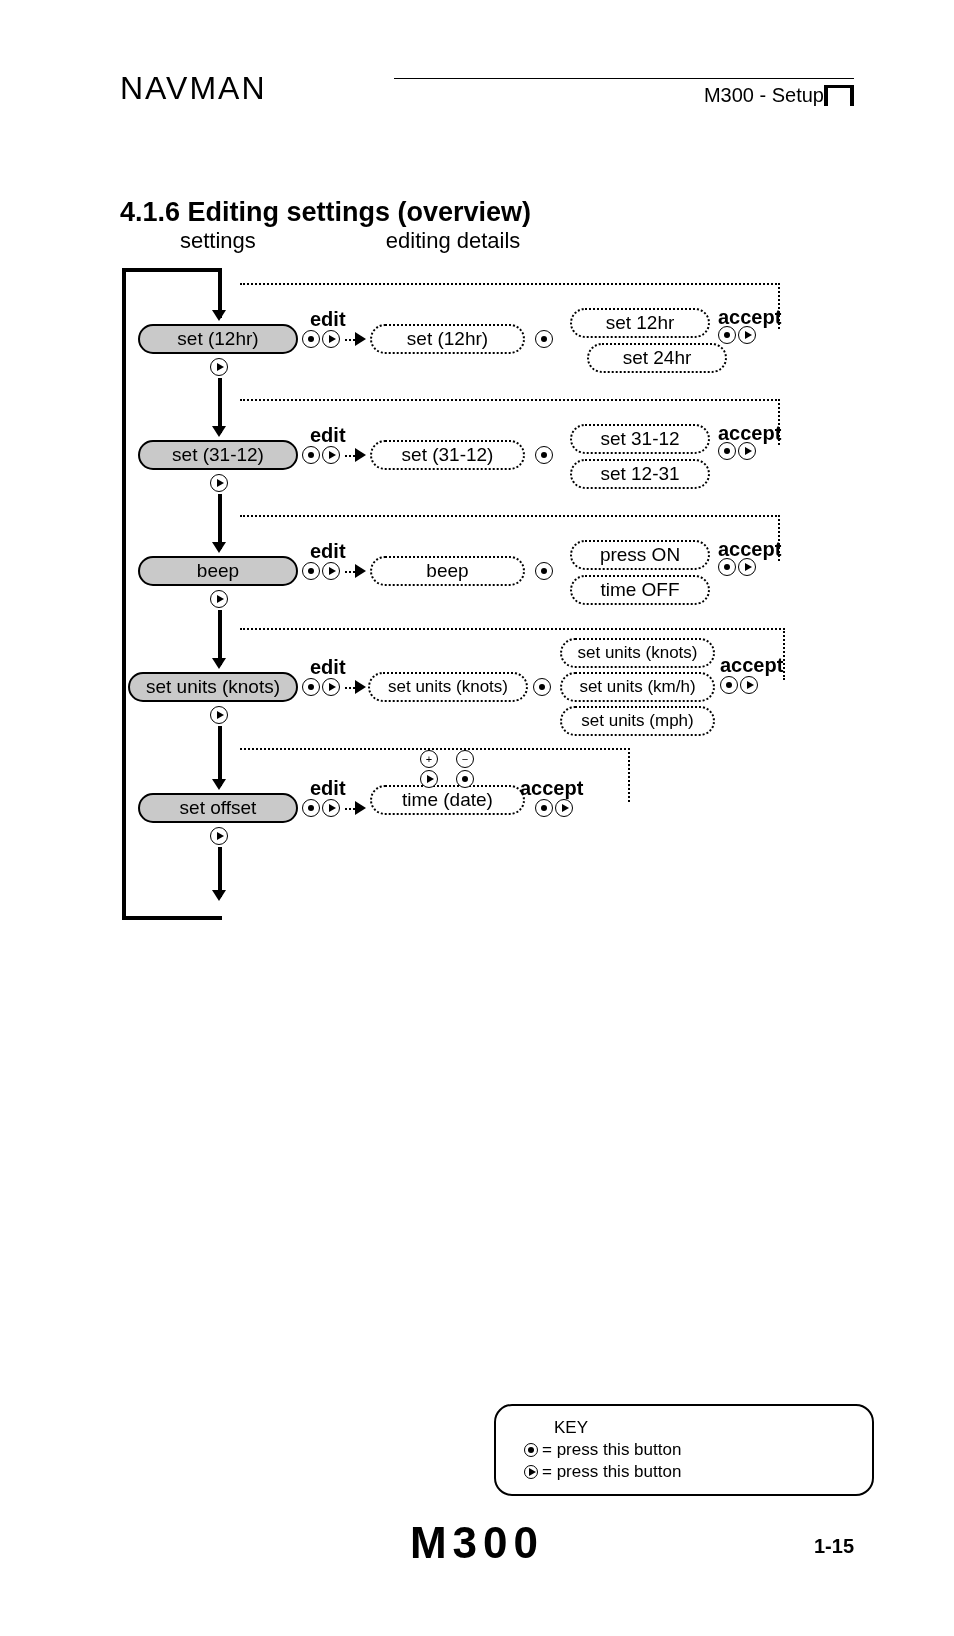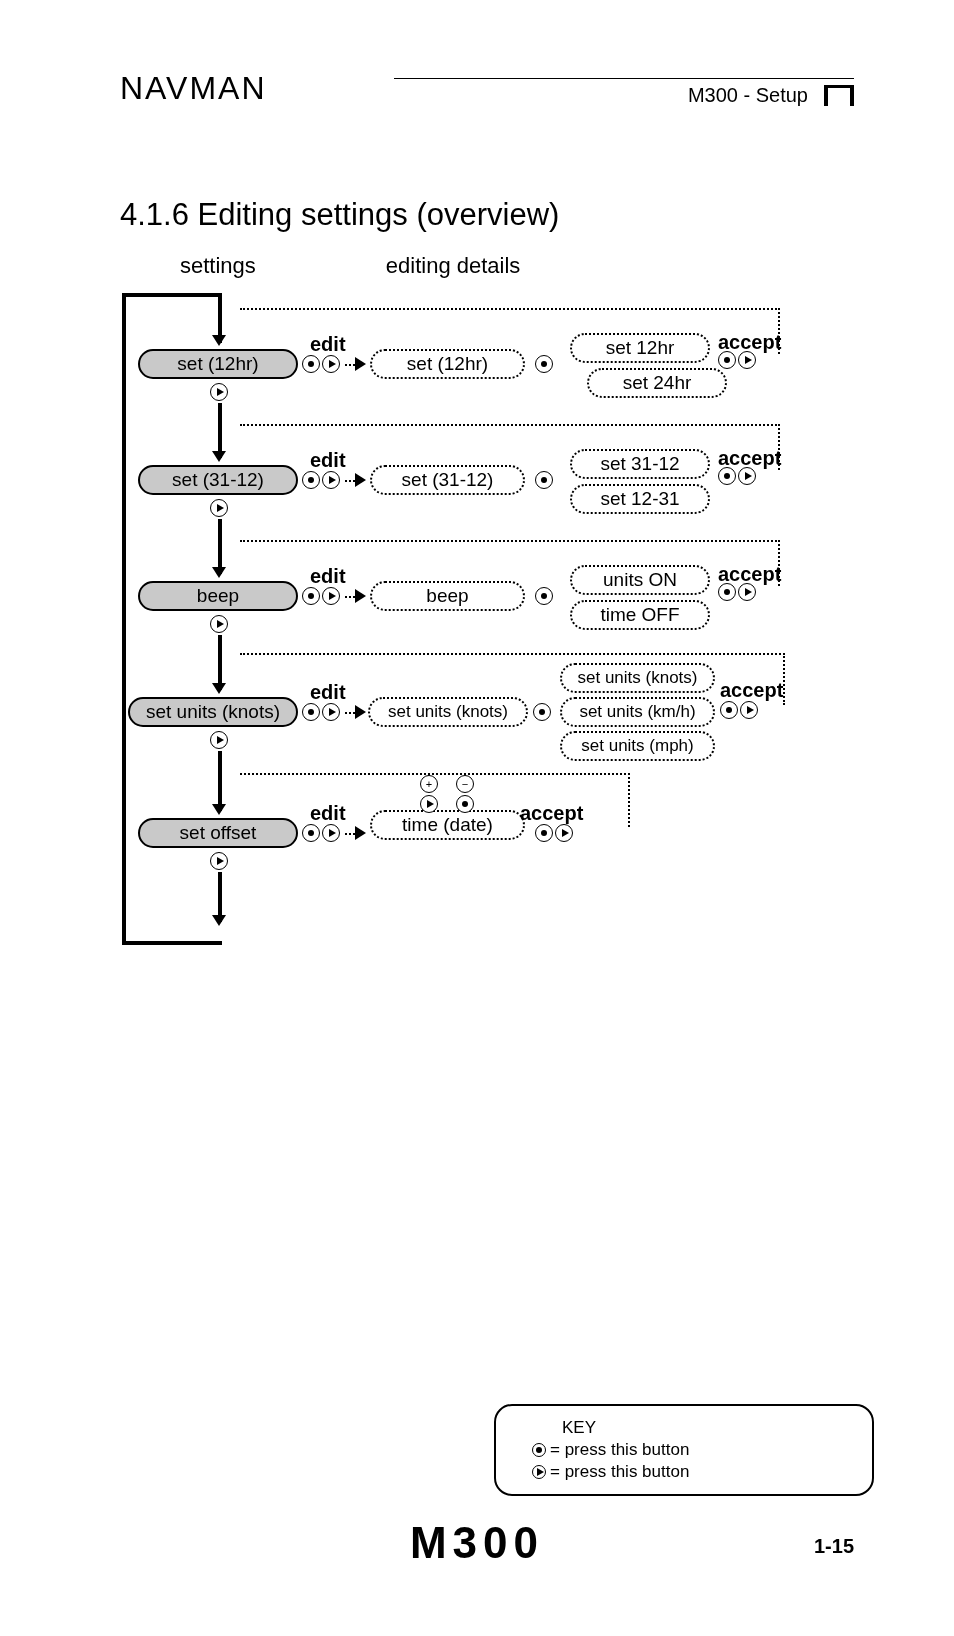--- a/index.html
+++ b/index.html
@@ -18,21 +18,21 @@
       margin-bottom: 90px;
     }
     .logo {
       font-size: 32px;
       letter-spacing: 2px;
       font-weight: 400;
     }
     .header-right {
       display: flex;
       align-items: center;
-      gap: 16px;
+      gap: 0;
       border-top: 1.5px solid #000;
       padding-top: 5px;
       width: 460px;
       justify-content: flex-end;
     }
     .header-text {
       font-size: 20px;
     }
     .triangle-up {
       width: 0; height: 0;
@@ -45,23 +45,22 @@
       background: black;
       padding: 3px 4px 0 4px;
     }
     .triangle-box .triangle-up {
       border-bottom-color: white;
       border-left-width: 11px;
       border-right-width: 11px;
       border-bottom-width: 18px;
     }
     .section-title {
-      font-size: 31px;
-      font-weight: normal;
-      margin-bottom: 20px;
+      font-size: 27px;
+      font-weight: bold;
     }
     .diagram-area {
       position: relative;
       width: 740px;
       height: 720px;
       text-align: center;
     }
     .col-headers {
       display: flex;
       position: absolute;
@@ -133,21 +132,21 @@
       position: absolute;
       width: 4px;
       background: black;
     }
     .key-box {
       position: absolute;
       bottom: 140px;
       right: 80px;
       border: 2px solid black;
       border-radius: 18px;
-      padding: 12px 18px;
+      padding: 12px 10px;
       width: 380px;
       font-size: 17px;
     }
     .key-row {
       display: flex;
       align-items: center;
       gap: 4px;
       margin-top: 2px;
       margin-left: 18px;
     }
@@ -286,21 +285,21 @@
   <div class="label-small" style="left:190px; top:312px;">edit</div>
   <div class="dots-h" style="left:225px; top:343px; width:10px;"></div>
   <div class="arrow-right" style="left:235px; top:336px;"></div>
   <div class="pill dashed" style="left:250px; top:328px; width:155px;">
       <span>beep</span>
     </div>
   <div class="btn-group" style="left:415px; top:334px;">
       <span class="btn-icon btn-dot"></span>
     </div>
   <div class="pill dashed" style="left:450px; top:312px; width:140px;">
-      <span>units ON</span>
+      <span>press ON</span>
     </div>
   <div class="pill dashed" style="left:450px; top:347px; width:140px;">
       <span>time OFF</span>
     </div>
   <div class="label-small" style="left:598px; top:310px;">accept</div>
   <div class="btn-group" style="left:598px; top:330px;">
       <span class="btn-icon btn-dot"></span>
       <span class="btn-icon btn-play"></span>
     </div>
   <div class="btn-group" style="left:90px; top:362px;">

